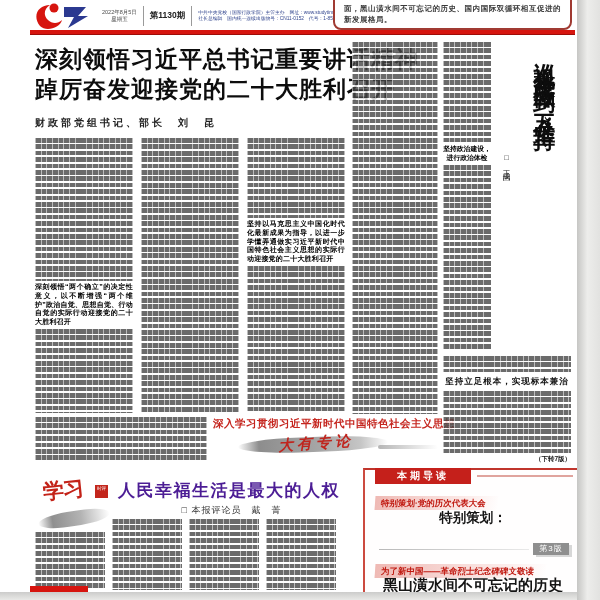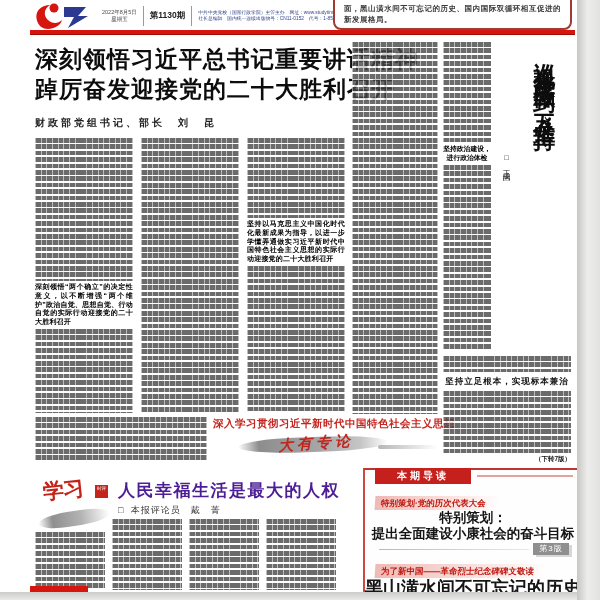--- a/index.html
+++ b/index.html
@@ -72,21 +72,21 @@
   .stamp{position:relative}
   .stamp-swoosh{position:absolute;left:0;bottom:2px;width:72px;height:15px;border-radius:50%/60%;
       transform:rotate(-9deg);
       background:linear-gradient(90deg,rgba(140,140,140,0),#8f8f8f 20%,#b3b3b3 60%,rgba(200,200,200,0))}
   .stamp-chars{position:absolute;left:5px;top:0;font-family:"Liberation Serif",serif;font-weight:700;
       font-size:21px;letter-spacing:-1px;color:#c32218;transform:rotate(-6deg)}
   .stamp-seal{position:absolute;right:8px;top:9px;width:13px;height:13px;background:#c3261c;
       color:#fff;font-size:4.5px;line-height:6px;text-align:center;padding-top:1px;box-sizing:border-box}
   .h2{font-family:"Liberation Serif",serif;font-weight:700;font-size:17px;letter-spacing:1.5px;
       color:#4c1d95;white-space:nowrap}
-  .byline2{font-family:Liberation Mono, monospace;font-size:9px;letter-spacing:1px;color:#333;}
+  .byline2{font-family:Liberation Sans, sans-serif;font-size:9px;letter-spacing:1px;color:#333;text-align:center}
 
   
   .digest{border:1px solid #dbb3ae;border-top:2px solid #c0352c;border-left:2px solid #cc4a40;
       background:#fffefe;box-sizing:border-box}
   .digest-tab{position:absolute;left:10px;top:-2px;width:96px;height:16px;background:#c5201b;
       color:#fff;font-weight:700;font-size:10px;line-height:16px;letter-spacing:3px;text-align:center}
   .digest-topline{position:absolute;left:112px;top:5px;width:96px;height:2px;background:#e0a49e}
   .digest-label{display:inline-block;
       background:linear-gradient(100deg,#efb9b4,#fbe9e7 70%,rgba(251,233,231,0));
       color:#c01910;font-weight:700;font-size:8.5px;line-height:12px;padding:1px 12px 1px 6px;
@@ -195,27 +195,26 @@
   <div class="a dense" style="left:266px;top:519px;width:70px;height:71px"></div>
 
   <div class="a digest" style="left:363px;top:468px;width:220px;height:145px">
     <div class="digest-tab">本期导读</div>
     <div class="digest-topline"></div>
 
     <div class="a" style="left:10px;top:22px">
       <span class="digest-label">特别策划·党的历次代表大会</span>
     </div>
     <div class="a digest-title" style="left:0;top:39px;width:216px;font-size:13.5px">特别策划：</div>
-    <div class="a digest-title" style="left:0;top:55px;width:216px;font-size:13.5px">提出全面建设小康社会的奋斗目标</div>
     <div class="digest-divider" style="left:14px;top:79px;width:150px"></div>
     <div class="pageref" style="left:168px;top:73px">第3版</div>
 
     <div class="a" style="left:10px;top:90px">
       <span class="digest-label">为了新中国——革命烈士纪念碑碑文敬读</span>
     </div>
-    <div class="a digest-title" style="left:0;top:106px;width:216px;font-size:18px">黑山潢水间不可忘记的历史</div>
+    <div class="a digest-title" style="left:0;top:106px;width:216px;font-size:15px">黑山潢水间不可忘记的历史</div>
   </div>
 
   <div class="a" style="left:30px;top:586px;width:58px;height:6px;background:#d6150f"></div>
 </div>
 
 <div class="edge-r"></div>
 <div class="edge-b"></div>
 
 </body></html>

